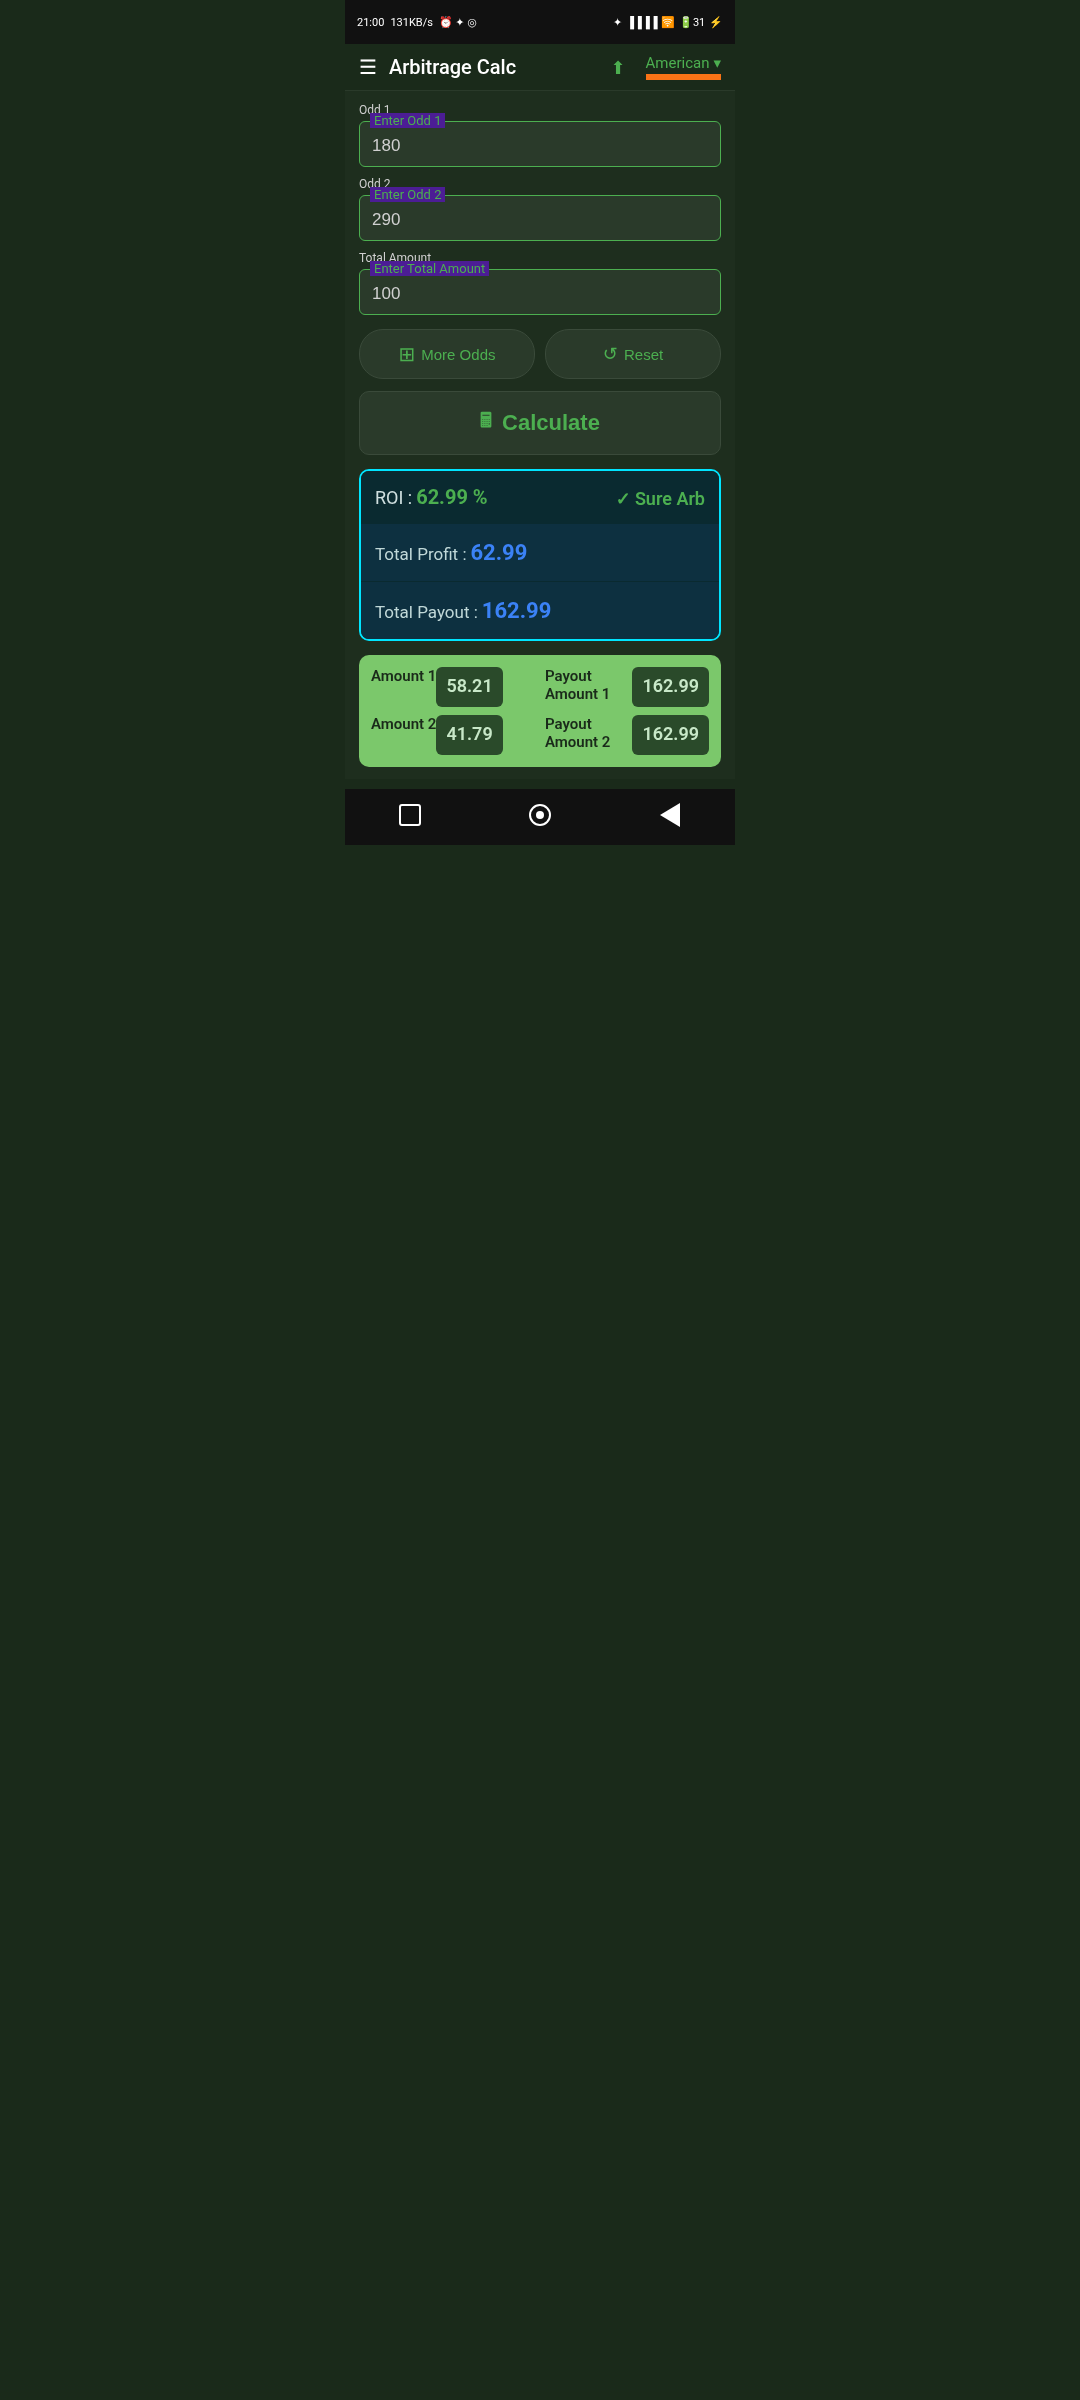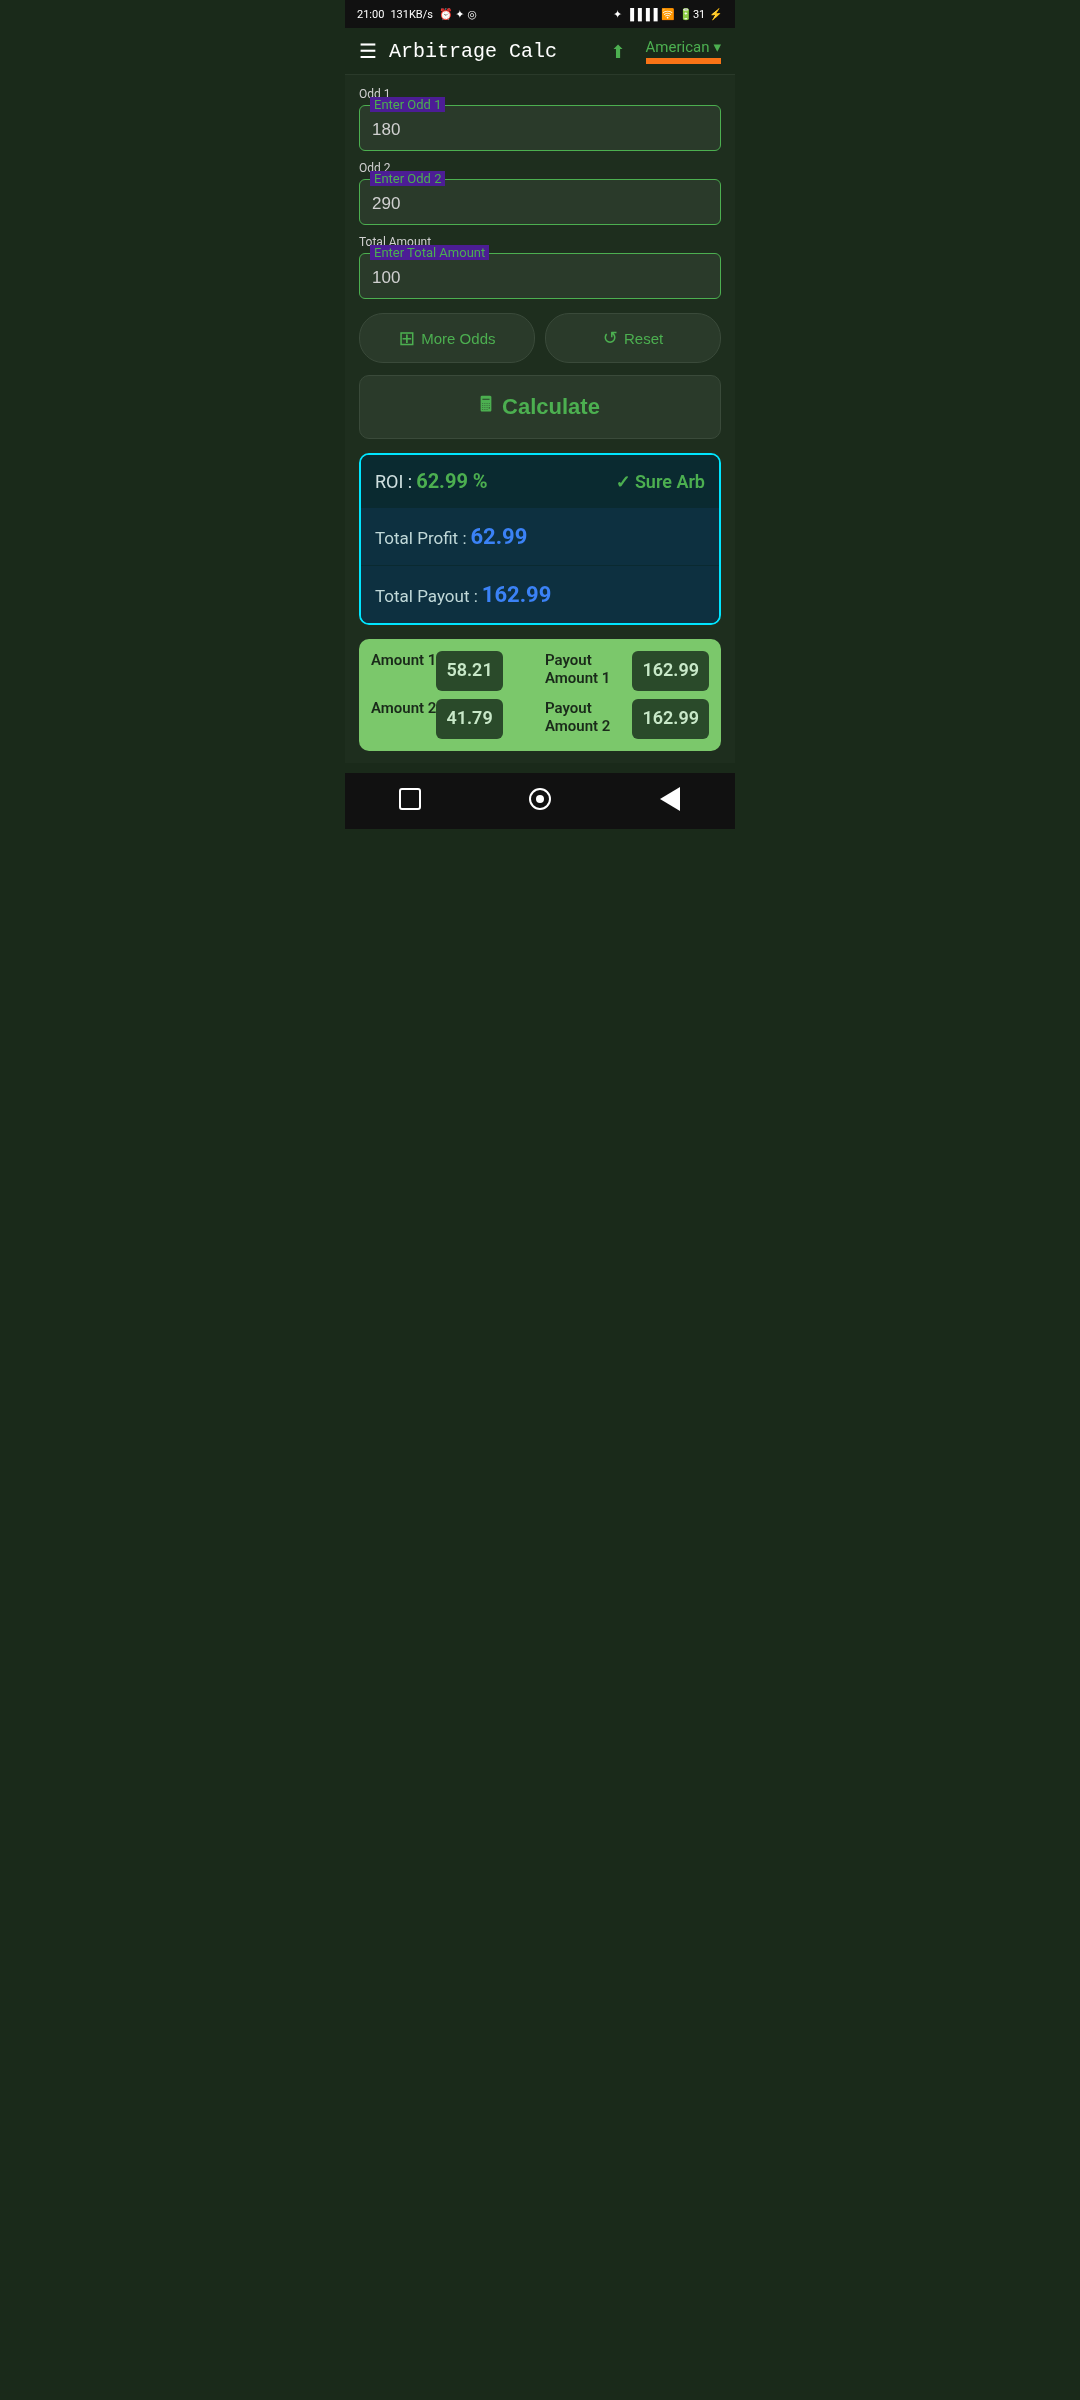--- a/index.html
+++ b/index.html
@@ -18,21 +18,21 @@
 
     
     .status-bar {
       background: #111;
       display: flex;
       justify-content: space-between;
       align-items: center;
       padding: 6px 12px;
       font-size: 11px;
       color: #fff;
-      height: 28px;
+      height: 44px;
     }
     .status-left { display: flex; align-items: center; gap: 6px; }
     .status-right { display: flex; align-items: center; gap: 4px; }
 
     
     .header {
       background: #1a2a1a;
       display: flex;
       align-items: center;
       padding: 10px 14px;
@@ -43,21 +43,20 @@
       font-size: 20px;
       color: #fff;
       cursor: pointer;
       line-height: 1;
     }
     .header-title {
       flex: 1;
       font-size: 20px;
       color: #fff;
       font-weight: 500;
-      font-family: Liberation Mono, monospace;
     }
     .header-share {
       color: #4caf50;
       font-size: 18px;
       margin-right: 8px;
       cursor: pointer;
     }
     .header-odds-selector {
       color: #4caf50;
       font-size: 15px;
@@ -150,21 +149,21 @@
     .results-container {
       border: 2.5px solid #00e5ff;
       border-radius: 10px;
       overflow: hidden;
       margin-top: 4px;
     }
     .roi-row {
       background: #0a2a30;
       display: flex;
       justify-content: space-between;
-      align-items: center;
+      align-items: flex-end;
       padding: 14px 14px;
     }
     .roi-text {
       color: #d0e0e0;
       font-size: 18px;
     }
     .roi-value {
       color: #4caf50;
       font-size: 20px;
       font-weight: bold;

